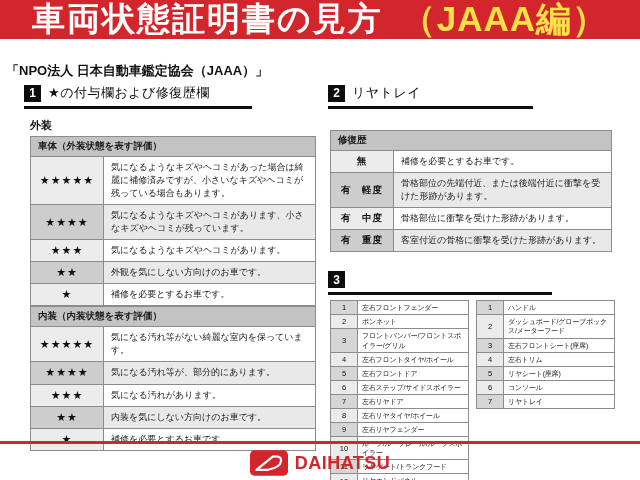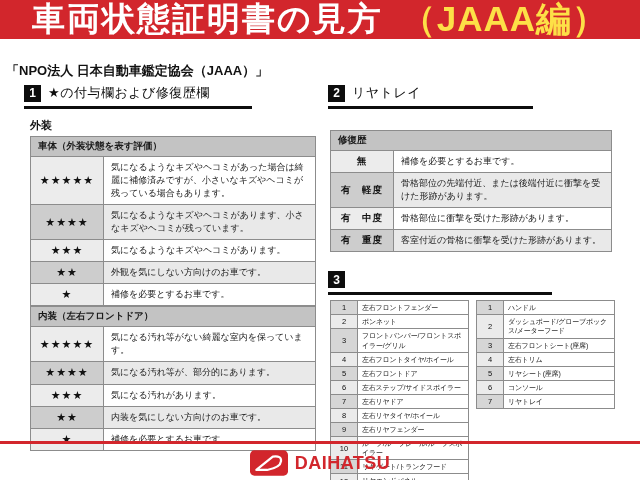--- a/index.html
+++ b/index.html
@@ -104,21 +104,21 @@
       <tr>
         <td class="key">★</td>
         <td class="desc">補修を必要とするお車です。</td>
       </tr>
     </tbody>
       </table>
 
     <table id="int-table" class="tbl rate">
       <tbody>
           <tr class="th-row">
-        <td colspan="2">内装（左右フロントドア）</td>
+        <td colspan="2">内装（内装状態を表す評価）</td>
       </tr>
       <tr>
         <td class="key">★★★★★</td>
         <td class="desc">気になる汚れ等がない綺麗な室内を保っています。</td>
       </tr>
       <tr>
         <td class="key">★★★★</td>
         <td class="desc">気になる汚れ等が、部分的にあります。</td>
       </tr>
       <tr>

